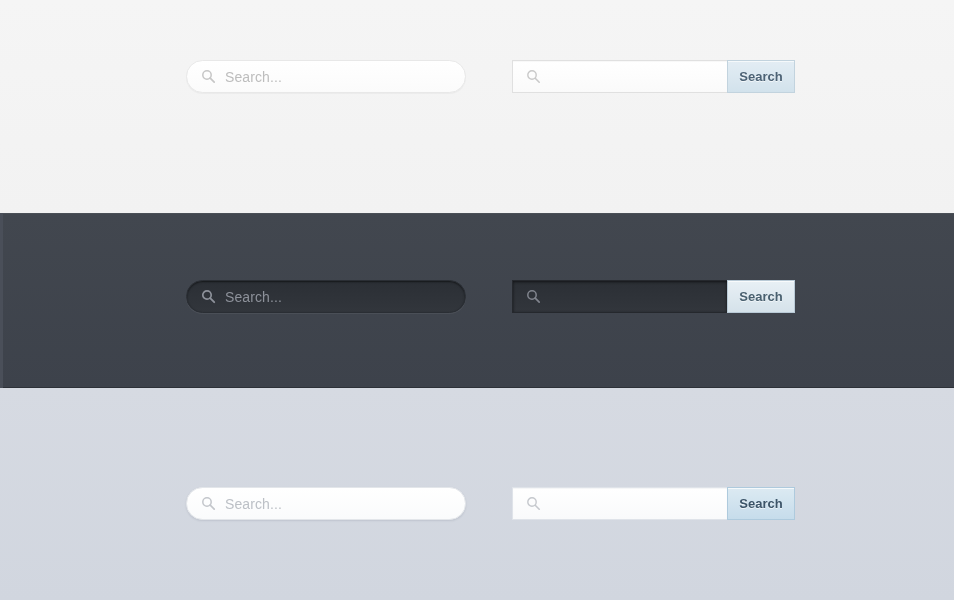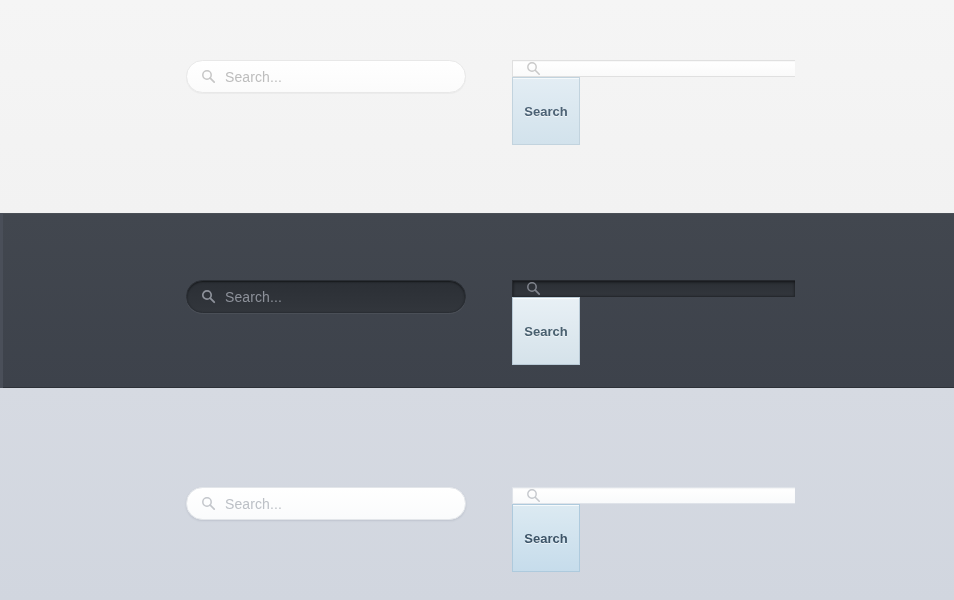--- a/index.html
+++ b/index.html
@@ -98,21 +98,20 @@
 
   
   .rect-wrap {
     position: absolute;
     left: 504px;
     top: 0;
     width: 283px;
     height: 33px;
     display: flex;
     box-sizing: border-box;
-    flex-direction: column;
   }
   .rect-field {
     flex: 1 1 auto;
     display: flex;
     align-items: center;
     padding: 0 0 0 13px;
     box-sizing: border-box;
   }
   .rect-btn {
     flex: 0 0 68px;

